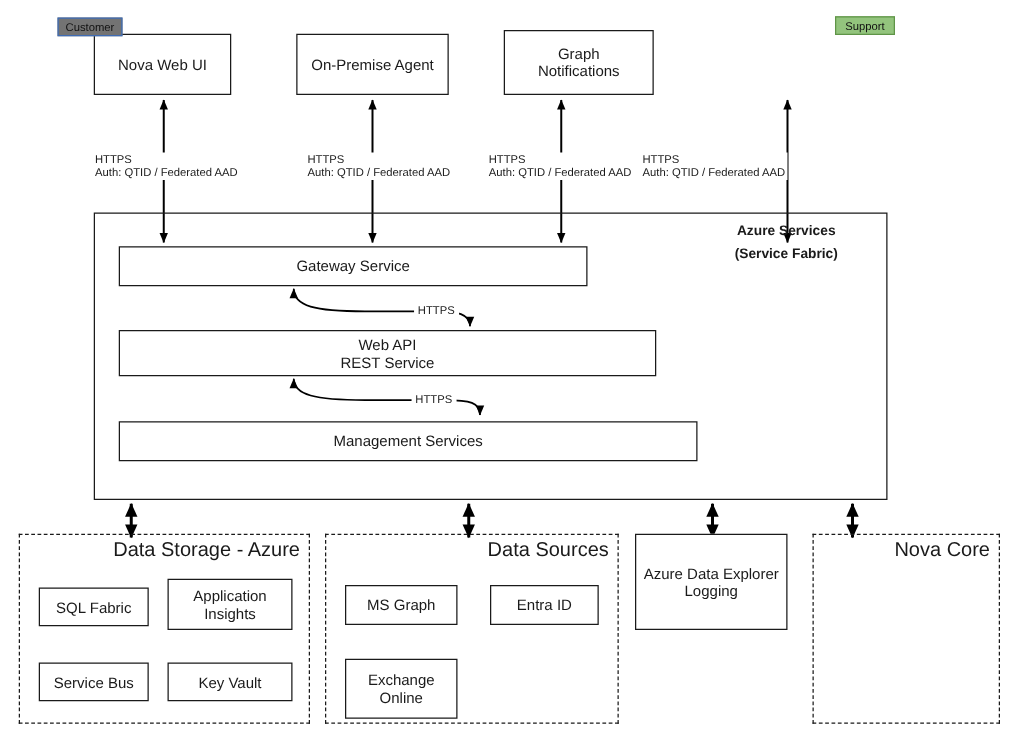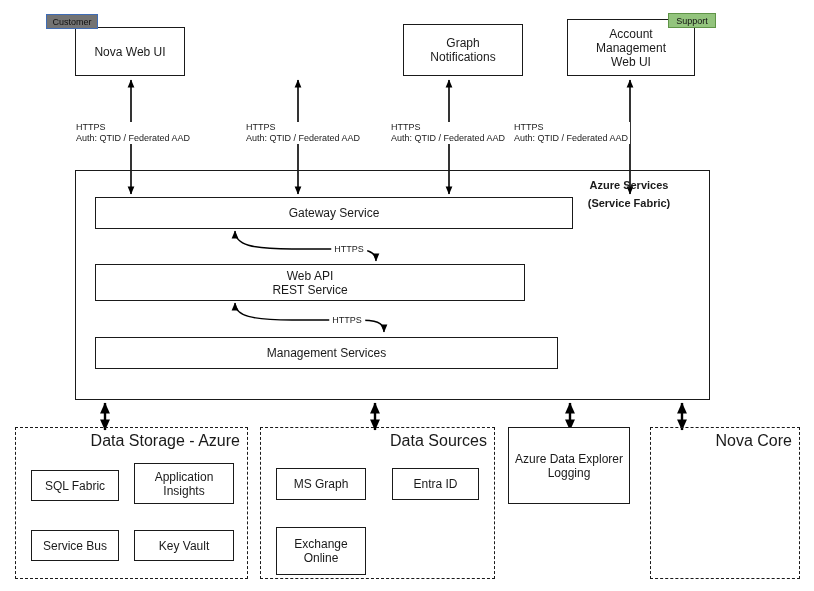--- a/index.html
+++ b/index.html
@@ -57,43 +57,41 @@
     <path d="M235,231 C235,245 252,249 292,249 L348,249 C366,249 376,251 376,261" fill="none" stroke="#000" stroke-width="1.4" marker-start="url(#ah)" marker-end="url(#ah)"></path>
     <path d="M235,303 C235,316 252,320 292,320 L356,320 C376,320 384,322 384,332" fill="none" stroke="#000" stroke-width="1.4" marker-start="url(#ah)" marker-end="url(#ah)"></path>
 
     <line x1="105" y1="403" x2="105" y2="430" stroke="#000" stroke-width="2.4" marker-start="url(#ah2)" marker-end="url(#ah2)"></line>
     <line x1="375" y1="403" x2="375" y2="430" stroke="#000" stroke-width="2.4" marker-start="url(#ah2)" marker-end="url(#ah2)"></line>
     <line x1="570" y1="403" x2="570" y2="430" stroke="#000" stroke-width="2.4" marker-start="url(#ah2)" marker-end="url(#ah2)"></line>
     <line x1="682" y1="403" x2="682" y2="430" stroke="#000" stroke-width="2.4" marker-start="url(#ah2)" marker-end="url(#ah2)"></line>
   </svg>
 
   <div class="node" style="left:75px; top:27px; width:110px; height:49px">Nova Web UI</div>
+  <div class="node" style="left:237px; top:27px; width:122px; height:49px">On-Premise Agent</div>
   <div class="node" style="left:403px; top:24px; width:120px; height:52px">Graph
 Notifications</div>
-  <div class="node" style="left:567px; top:19px; width:128px; height:57px">Account
-Management
-Web UI</div>
 
   <div class="tag" style="left:46px; top:14px; width:52px; height:15px; background:#737373; border-color:#3f6cb5">Customer</div>
   <div class="tag" style="left:668px; top:13px; width:48px; height:15px; background:#93c47d; border-color:#5f9447">Support</div>
 
   <div class="edge-label" style="left:74px; top:122px">HTTPS
 Auth: QTID / Federated AAD</div>
   <div class="edge-label" style="left:244px; top:122px">HTTPS
 Auth: QTID / Federated AAD</div>
   <div class="edge-label" style="left:389px; top:122px">HTTPS
 Auth: QTID / Federated AAD</div>
   <div class="edge-label" style="left:512px; top:122px">HTTPS
 Auth: QTID / Federated AAD</div>
 
   <div class="big-container" style="left:75px; top:170px; width:635px; height:230px"></div>
   <div class="big-title" style="left:549px; top:176px; width:160px">Azure Services
 (Service Fabric)</div>
 
-  <div class="node" style="left:95px; top:197px; width:478px; height:32px">Gateway Service</div>
+  <div class="node" style="left:95px; top:197px; width:375px; height:32px">Gateway Service</div>
   <div class="node" style="left:95px; top:264px; width:430px; height:37px">Web API
 REST Service</div>
   <div class="node" style="left:95px; top:337px; width:463px; height:32px">Management Services</div>
 
   <div class="https-label" style="left:349px; top:249px">HTTPS</div>
   <div class="https-label" style="left:347px; top:320px">HTTPS</div>
 
   <div class="group" style="left:15px; top:427px; width:233px; height:152px">
     <span class="group-title">Data Storage - Azure</span>
     <div class="node" style="left:15px; top:42px; width:88px; height:31px">SQL Fabric</div>

